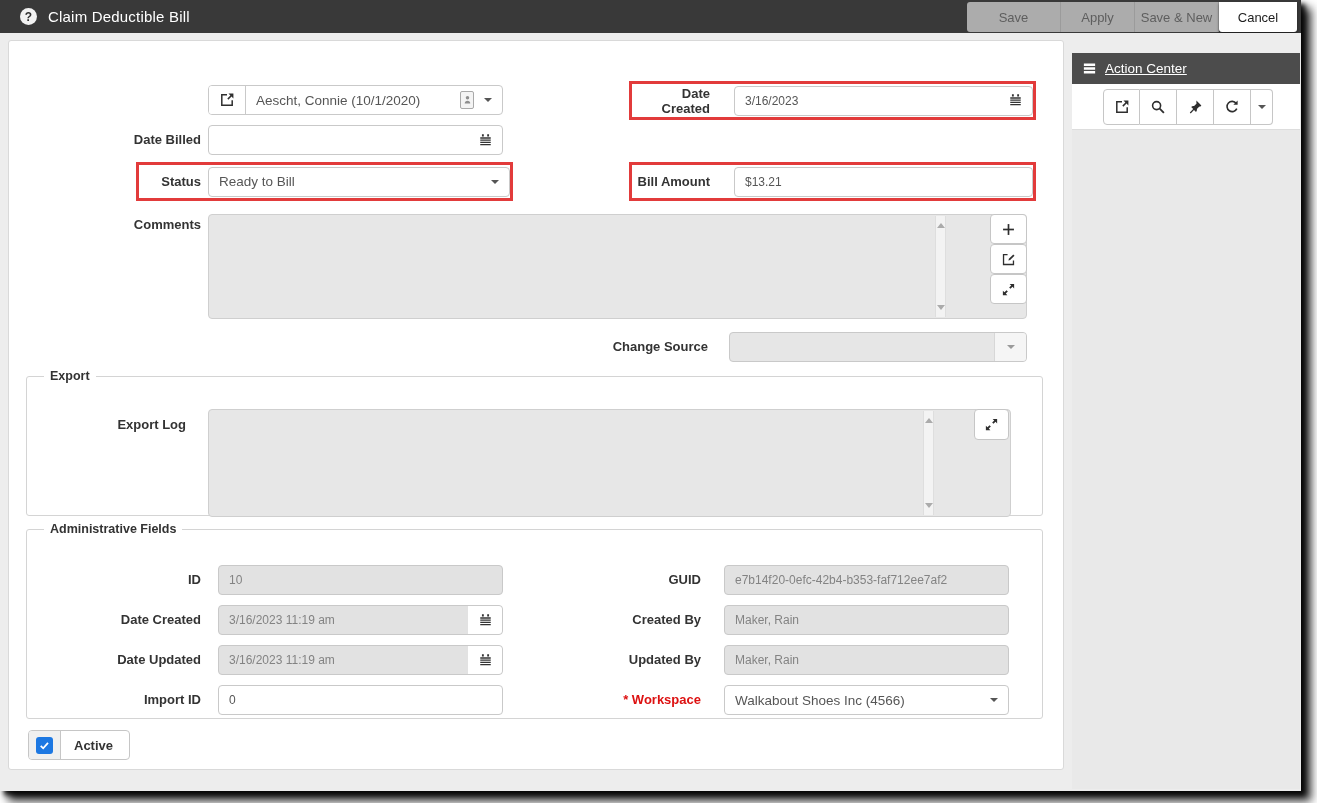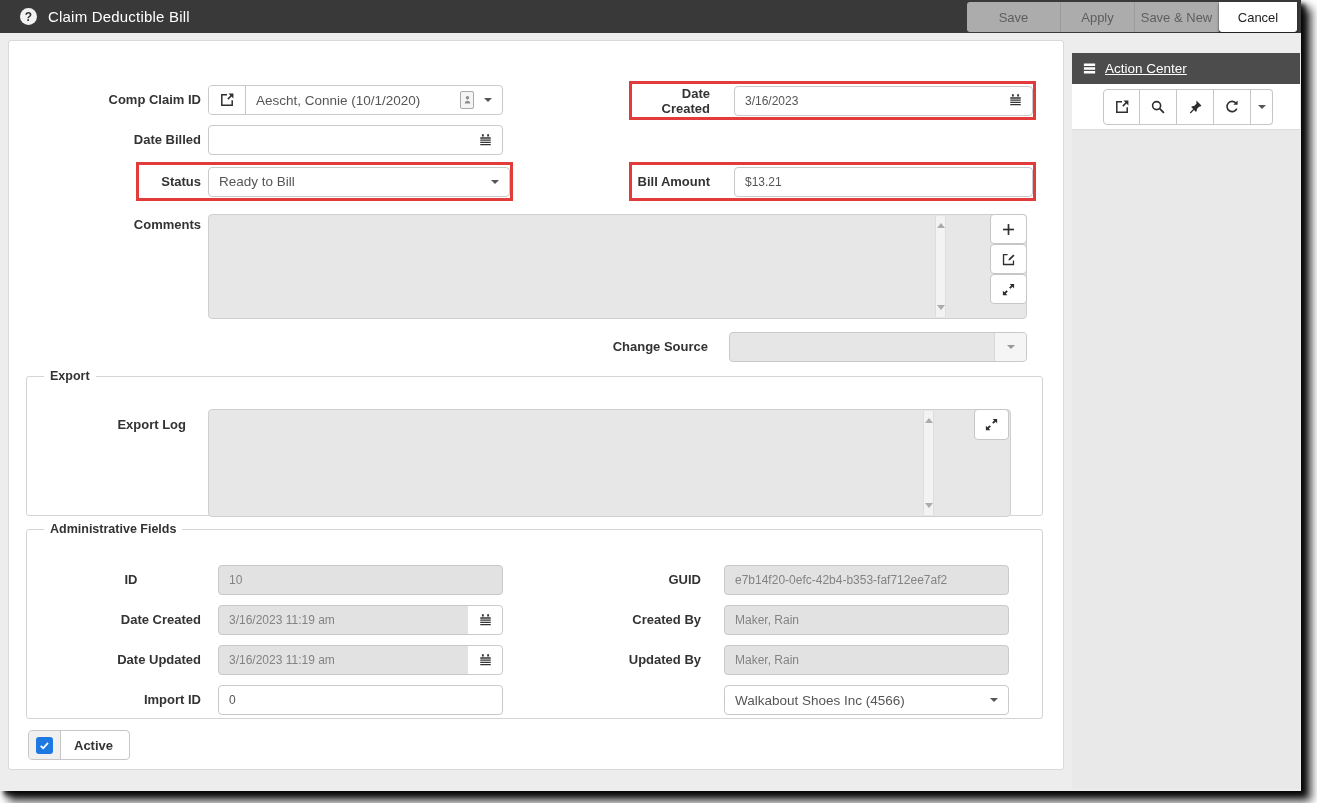--- a/index.html
+++ b/index.html
@@ -93,21 +93,20 @@
       <button class="topbtn apply">Apply</button>
       <button class="topbtn savenew">Save &amp; New</button>
       <button class="topbtn cancel">Cancel</button>
     </div>
   </div>
 
   <div id="content">
 
     <div id="panel">
 
-      <div class="lbl lh30" style="left:0;top:44px;width:192px;">Comp Claim ID</div>
       <div class="inp" style="left:199px;top:44px;width:295px;">
         <span class="combo-btn">
           <svg width="16" height="16" viewBox="0 0 16 16">
               <path fill="none" stroke="currentColor" stroke-width="1.5" d="M13.2 8.2v5H2.8V2.8H8"></path>
               <path fill="currentColor" d="M9.5 1.6h4.9v4.9l-1.9-1.9-3.1 3.1-1.1-1.1 3.1-3.1z"></path>
             </svg>
         </span>
         <span class="combo-val">Aescht, Connie (10/1/2020)</span>
         <span class="contact-badge">
           <svg width="9" height="12" viewBox="0 0 12 16" fill="currentColor">
@@ -206,21 +205,21 @@
         <div class="sq" style="left:947px;top:26px;width:35px;height:31px;">
           <svg width="15" height="15" viewBox="0 0 16 16" fill="currentColor">
               <path d="M9.2 2h4.8v4.8l-1.7-1.7-2.2 2.2-1.4-1.4 2.2-2.2zM6.8 14H2V9.2l1.7 1.7 2.2-2.2 1.4 1.4-2.2 2.2z"></path>
             </svg>
         </div>
       </fieldset>
 
       <fieldset style="left:17px;top:481px;width:1017px;height:197px;">
         <legend>Administrative Fields</legend>
 
-        <div class="lbl lh30" style="left:17px;top:29px;width:174px;text-align:center;">ID</div>
+        <div class="lbl lh30" style="left:0;top:29px;width:174px;">ID</div>
         <div class="inp gray" style="left:191px;top:29px;width:285px;">
           <input type="text" readonly="" value="10" style="">
         </div>
 
         <div class="lbl lh30" style="left:0;top:69px;width:174px;">Date Created</div>
         <div class="inp gray" style="left:191px;top:69px;width:285px;">
           <input type="text" readonly="" value="3/16/2023 11:19 am" style="">
           <span class="icon-cell white">
             <svg width="15" height="15" viewBox="0 0 16 16" fill="currentColor">
                 <path d="M4.2 1.3h2v2.4h-2zM9.8 1.3h2v2.4h-2z"></path>
@@ -253,20 +252,24 @@
         <div class="lbl lh30" style="left:450px;top:69px;width:224px;">Created By</div>
         <div class="inp gray" style="left:697px;top:69px;width:285px;">
           <input type="text" readonly="" value="Maker, Rain" style="">
         </div>
 
         <div class="lbl lh30" style="left:450px;top:109px;width:224px;">Updated By</div>
         <div class="inp gray" style="left:697px;top:109px;width:285px;">
           <input type="text" readonly="" value="Maker, Rain" style="">
         </div>
 
+        <div class="lbl lh30 req" style="left:450px;top:149px;width:224px;">
+          <span>*</span>
+          <span>Workspace</span>
+        </div>
         <div class="ddl" style="left:697px;top:149px;width:285px;">
           <span class="val">Walkabout Shoes Inc (4566)</span>
           <span class="caret-cell">
               <span class="caret"></span>
             </span>
         </div>
       </fieldset>
 
       <div id="active-group">
         <div id="active-check-cell">

